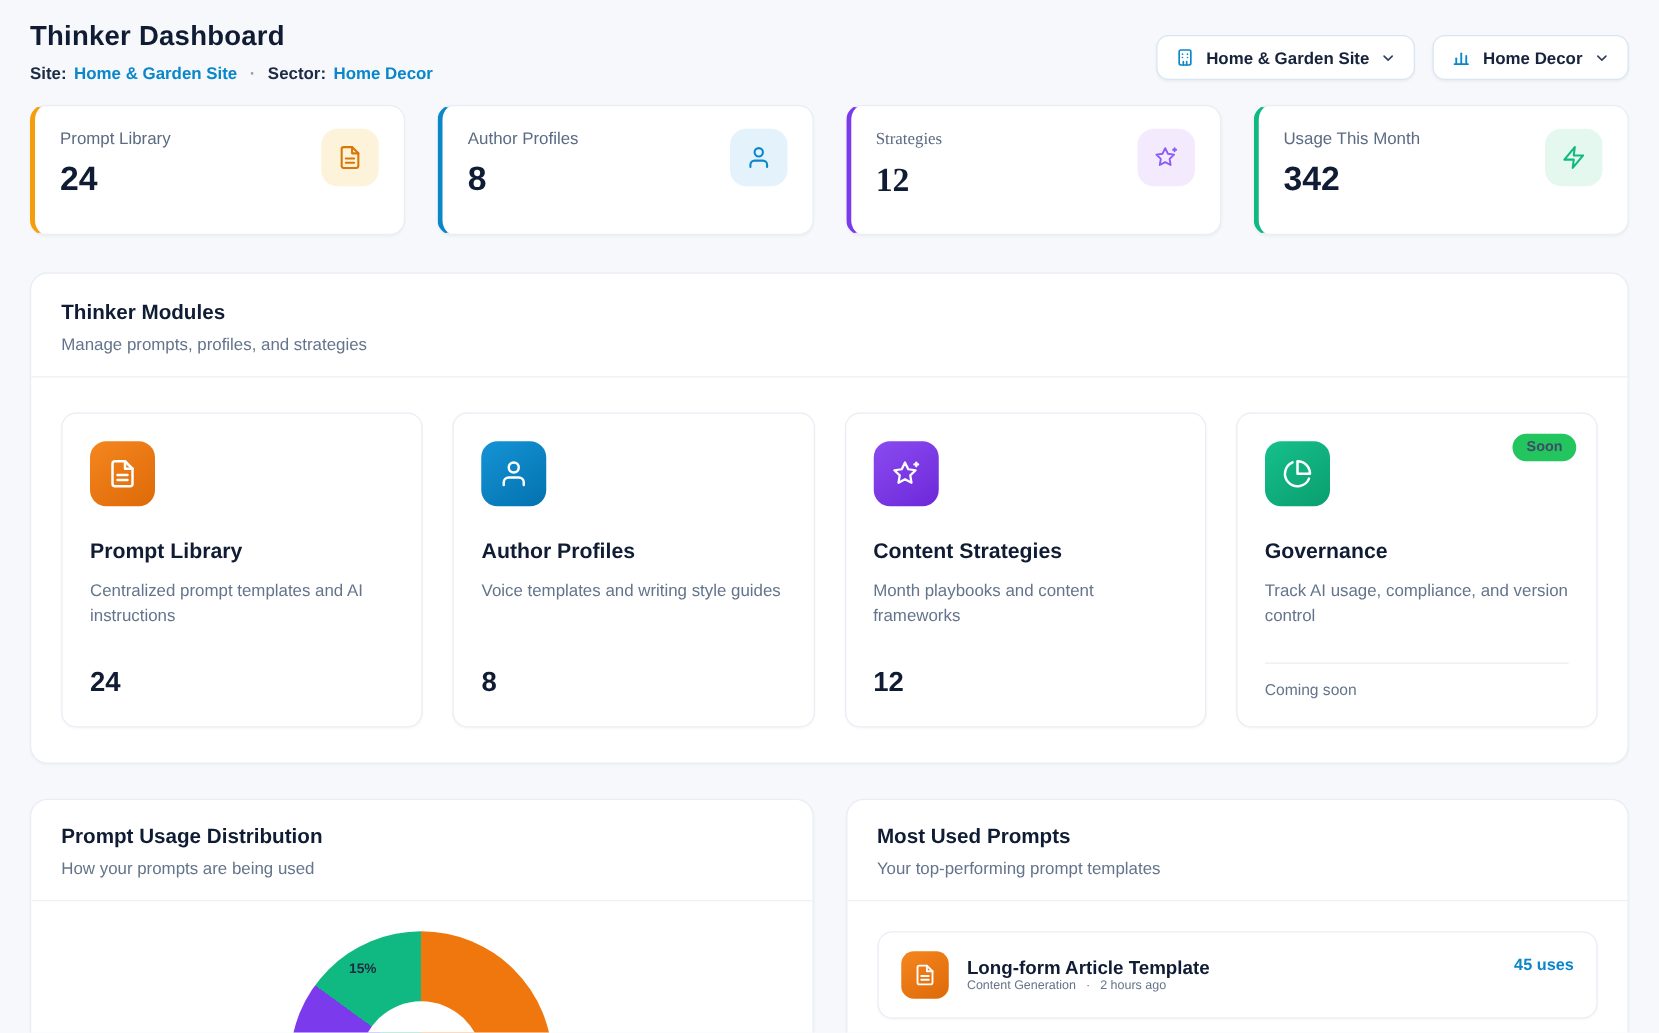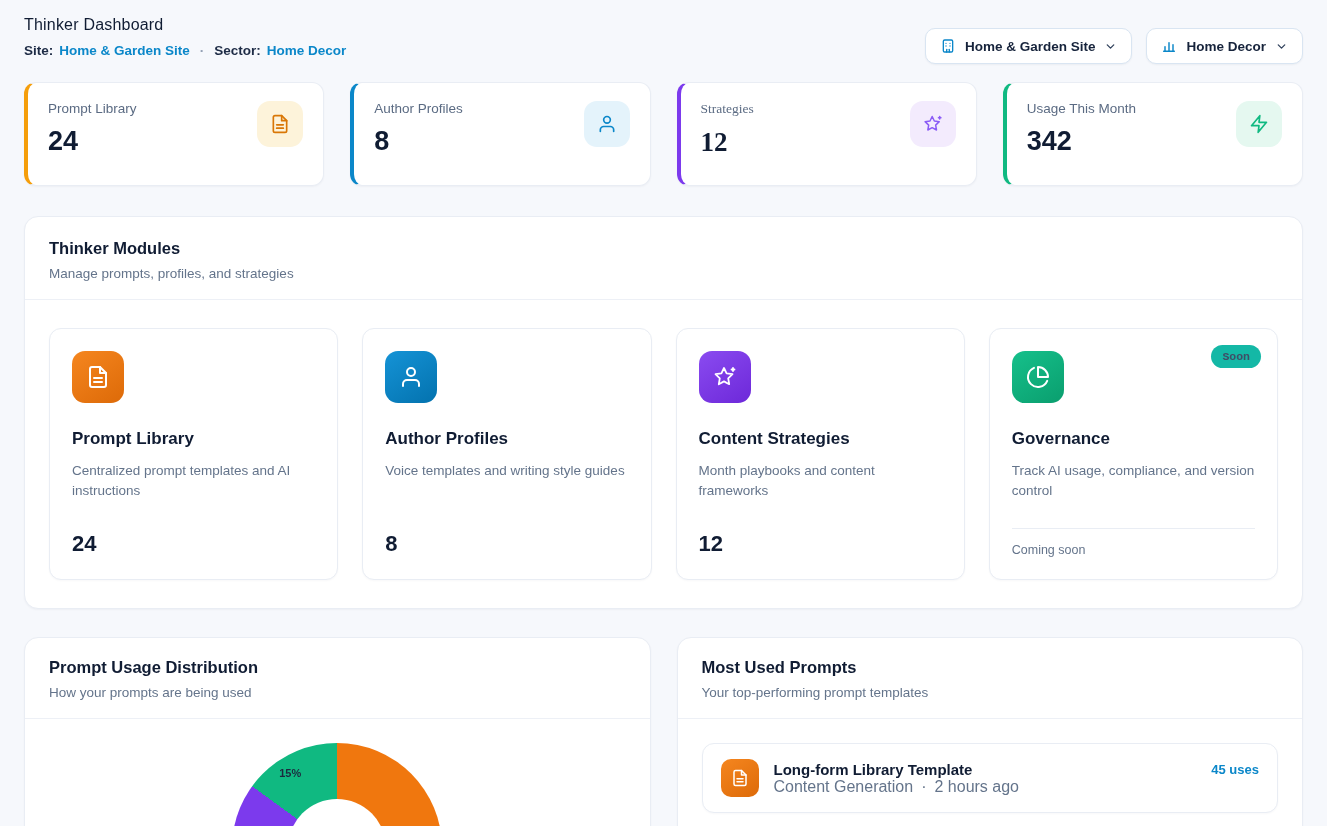--- a/index.html
+++ b/index.html
@@ -6,21 +6,21 @@
   html, body { width: 1327px; height: 826px; overflow: hidden; }
   body {
     background: #f6f8fc;
     font-family: "Liberation Sans", sans-serif;
     color: #16233b;
   }
   .page { padding: 16px 24px 0; }
 
   
   .header { display: flex; justify-content: space-between; align-items: flex-start; }
-  .page-title { font-size: 16px; font-weight: 400; letter-spacing: 0.2px; color: #101c33; }
+  .page-title { font-size: 22px; font-weight: 700; letter-spacing: 0.2px; color: #101c33; }
   .breadcrumb { margin-top: 9px; font-size: 13.5px; font-weight: 600; color: #1d2b45; display: flex; gap: 6px; align-items: center; }
   .breadcrumb .link { color: #0b87c9; cursor: pointer; }
   .breadcrumb .dot { color: #93a0b4; margin: 0 4px; }
   .selectors { display: flex; gap: 14px; margin-top: 12px; }
   .select-btn {
     display: flex; align-items: center; gap: 9px;
     background: #fff; border: 1px solid #d9e5f2; border-radius: 10px;
     padding: 9px 14px; font-size: 13.5px; font-weight: 700; color: #16233b;
     cursor: pointer; box-shadow: 0 1px 2px rgba(23,36,61,0.05);
   }
@@ -62,22 +62,22 @@
   .module-icon { width: 52px; height: 52px; border-radius: 13px; display: flex; align-items: center; justify-content: center; color: #fff; }
   .mi-orange { background: linear-gradient(145deg, #f5861f, #dd6a08); }
   .mi-blue   { background: linear-gradient(145deg, #1593d6, #0372ae); }
   .mi-purple { background: linear-gradient(145deg, #8a4bf0, #6d28d9); }
   .mi-green  { background: linear-gradient(145deg, #16c08b, #0a9e6e); }
   .module-title { font-size: 17px; font-weight: 700; color: #101c33; margin-top: 26px; }
   .module-desc { font-size: 13.5px; color: #64748b; line-height: 1.5; margin-top: 12px; }
   .module-value { font-size: 22px; font-weight: 800; color: #101c33; margin-top: auto; }
   .soon-badge {
     position: absolute; top: 16px; right: 16px;
-    background: #14b8a6; color: #3f4d66; font-size: 11.5px; font-weight: 700;
-    padding: 5px 11px; border-radius: 999px; font-family: Liberation Mono, monospace;
+    background: #22c55e; color: #3f4d66; font-size: 11.5px; font-weight: 700;
+    padding: 5px 11px; border-radius: 999px;
   }
   .module-divider { border-top: 1px solid #e9edf4; margin-top: auto; }
   .module-footer { font-size: 12.5px; color: #64748b; margin-top: 14px; }
 
   
   .bottom { display: grid; grid-template-columns: 1fr 1fr; gap: 26px; margin-top: 28px; }
   .panel { background: #fff; border: 1px solid #e9edf4; border-radius: 14px; min-height: 430px; box-shadow: 0 1px 2px rgba(23,36,61,0.04); }
   .panel-head { padding: 20px 24px 18px; }
 
   
@@ -88,21 +88,21 @@
 
   
   .prompt-item {
     margin: 24px 24px 0; border: 1px solid #e9edf4; border-radius: 12px; background: #fff;
     padding: 15px 18px; display: flex; align-items: center; gap: 15px; cursor: pointer;
     box-shadow: 0 1px 2px rgba(23,36,61,0.03);
   }
   .prompt-item-icon { width: 38px; height: 38px; border-radius: 10px; background: linear-gradient(145deg, #f5861f, #dd6a08); color: #fff; display: flex; align-items: center; justify-content: center; flex: none; }
   .prompt-item-main { flex: 1; min-width: 0; }
   .prompt-item-title { font-size: 15px; font-weight: 700; color: #101c33; }
-  .prompt-item-meta { font-size: 16px; color: #64748b; margin-top: 0; display: flex; gap: 8px; align-items: center; }
+  .prompt-item-meta { font-size: 10px; color: #64748b; margin-top: 0; display: flex; gap: 8px; align-items: center; }
   .prompt-item-uses { font-size: 13px; font-weight: 700; color: #0b87c9; align-self: flex-start; margin-top: 3px; }
 
   svg { display: block; }
 </style>
 </head>
 <body>
 
 <div class="page">
 
   <div class="header">
@@ -296,21 +296,21 @@
       <div class="prompt-item">
         <div class="prompt-item-icon">
           <svg width="18" height="18" viewBox="0 0 24 24" fill="none" stroke="currentColor" stroke-width="2" stroke-linecap="round" stroke-linejoin="round">
               <path d="M14 2H6a2 2 0 0 0-2 2v16a2 2 0 0 0 2 2h12a2 2 0 0 0 2-2V8z"></path>
               <polyline points="14 2 14 8 20 8"></polyline>
               <line x1="16" y1="13" x2="8" y2="13"></line>
               <line x1="16" y1="17" x2="8" y2="17"></line>
             </svg>
         </div>
         <div class="prompt-item-main">
-          <div class="prompt-item-title">Long-form Library Template</div>
+          <div class="prompt-item-title">Long-form Article Template</div>
           <div class="prompt-item-meta">
             <span>Content Generation</span>
             <span>·</span>
             <span>2 hours ago</span>
           </div>
         </div>
         <div class="prompt-item-uses">45 uses</div>
       </div>
     </div>
 

